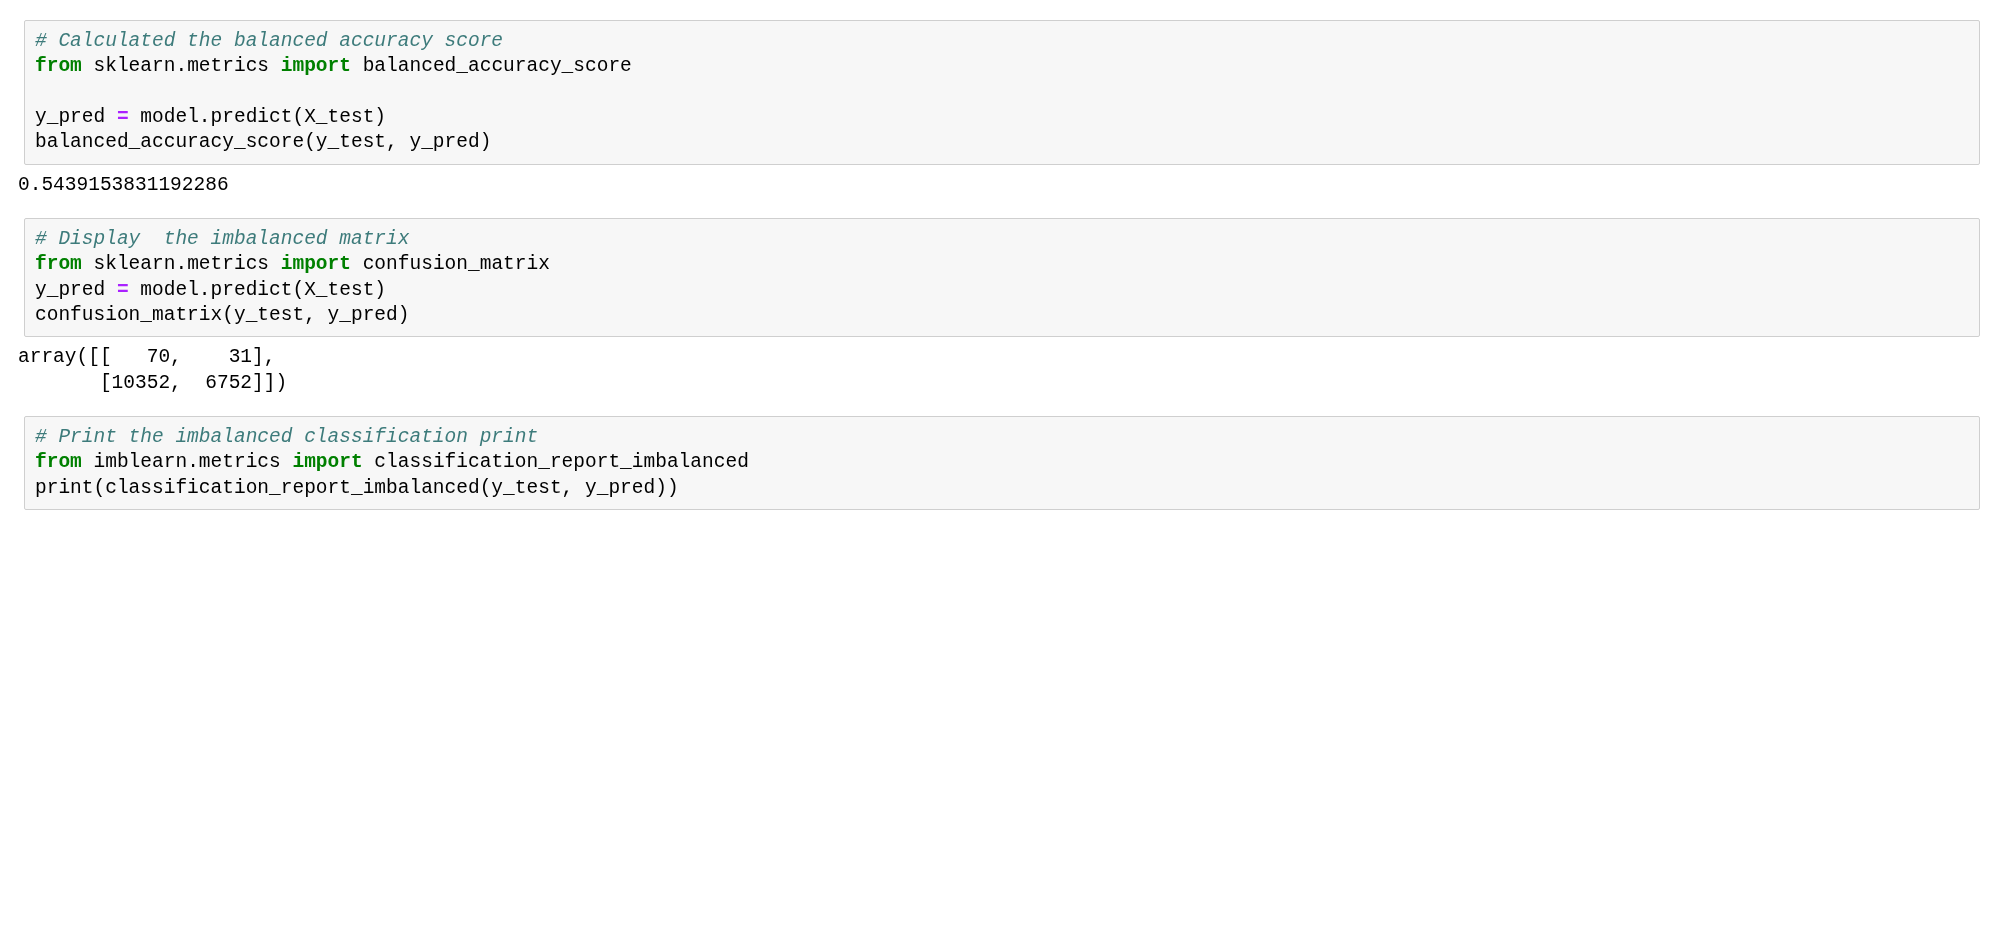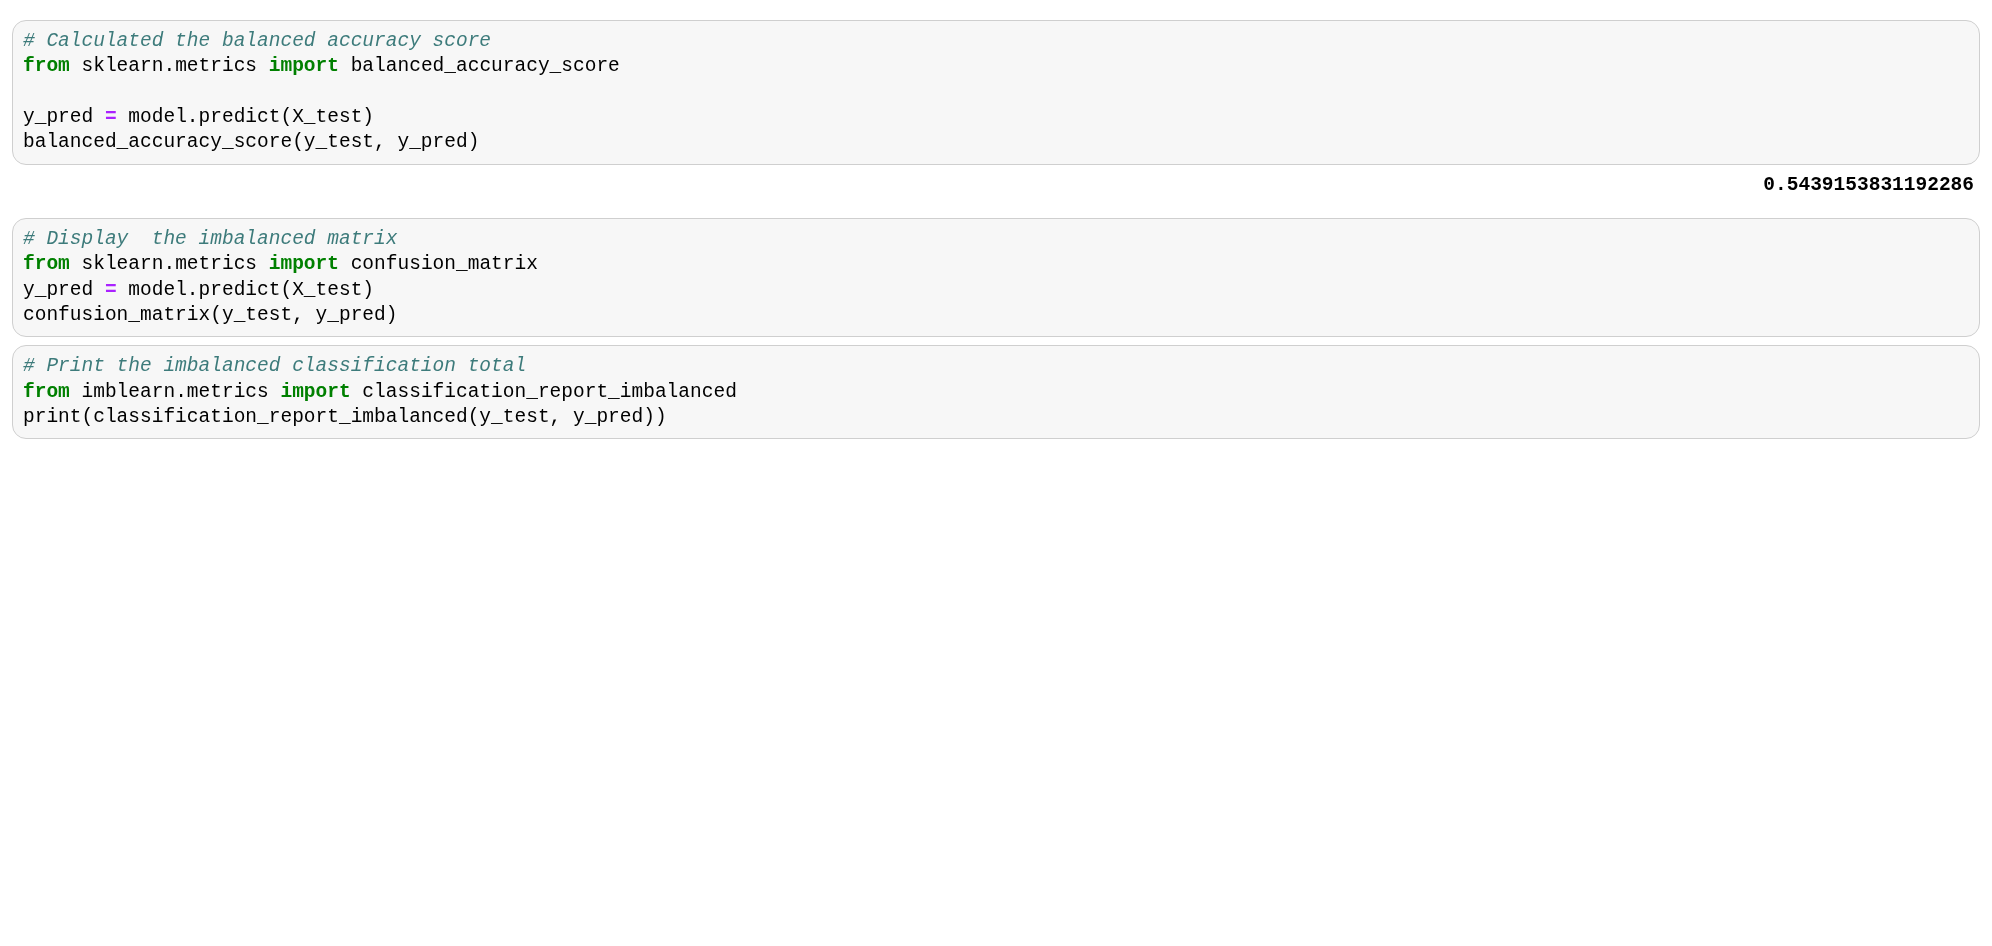--- a/index.html
+++ b/index.html
@@ -8,51 +8,53 @@
     padding: 12px;
     background: #ffffff;
     font-family: "SFMono-Regular", Consolas, "Liberation Mono", Menlo, Courier, monospace;
     font-size: 19.5px;
     line-height: 1.3;
     color: #000000;
   }
   .cell-input {
     background: #f7f7f7;
     border: 1px solid #cfcfcf;
-    border-radius: 14px;
+    border-radius: 2px;
     padding: 8px 10px;
-    margin: 8px 0 6px 0;
+    margin: 8px 0 6px 12px;
     white-space: pre;
     overflow-x: auto;
   }
   .cell-output {
     padding: 2px 6px 2px 6px;
     margin: 0 0 18px 0;
     white-space: pre;
     color: #000000;
   }
   .c  { color: #3d7b7b; font-style: italic; }   
   .kw { color: #008000; font-weight: bold; }    
   .op { color: #aa22ff; font-weight: bold; }                       
-  .fb { font-weight: bold; text-align: right; }                    
+  .fb { font-weight: normal; }                    
 </style>
 </head>
 <body>
 
 <div>
 
   <div class="cell-input"><span><span class="c"># Calculated the balanced accuracy score</span>
 <span class="kw">from</span> sklearn.metrics <span class="kw">import</span> balanced_accuracy_score
 
 y_pred <span class="op">=</span> model.predict(X_test)
 balanced_accuracy_score(y_test, y_pred)</span></div>
   <div class="cell-output fb">0.5439153831192286</div>
 
   <div class="cell-input"><span><span class="c"># Display  the imbalanced matrix</span>
 <span class="kw">from</span> sklearn.metrics <span class="kw">import</span> confusion_matrix
 y_pred <span class="op">=</span> model.predict(X_test)
 confusion_matrix(y_test, y_pred)</span></div>
+  <div class="cell-output">array([[   70,    31],
+       [10352,  6752]])</div>
 
-  <div class="cell-input"><span><span class="c"># Print the imbalanced classification total</span>
+  <div class="cell-input"><span><span class="c"># Print the imbalanced classification print</span>
 <span class="kw">from</span> imblearn.metrics <span class="kw">import</span> classification_report_imbalanced
 print(classification_report_imbalanced(y_test, y_pred))</span></div>
 
 </div>
 
 </body></html>

